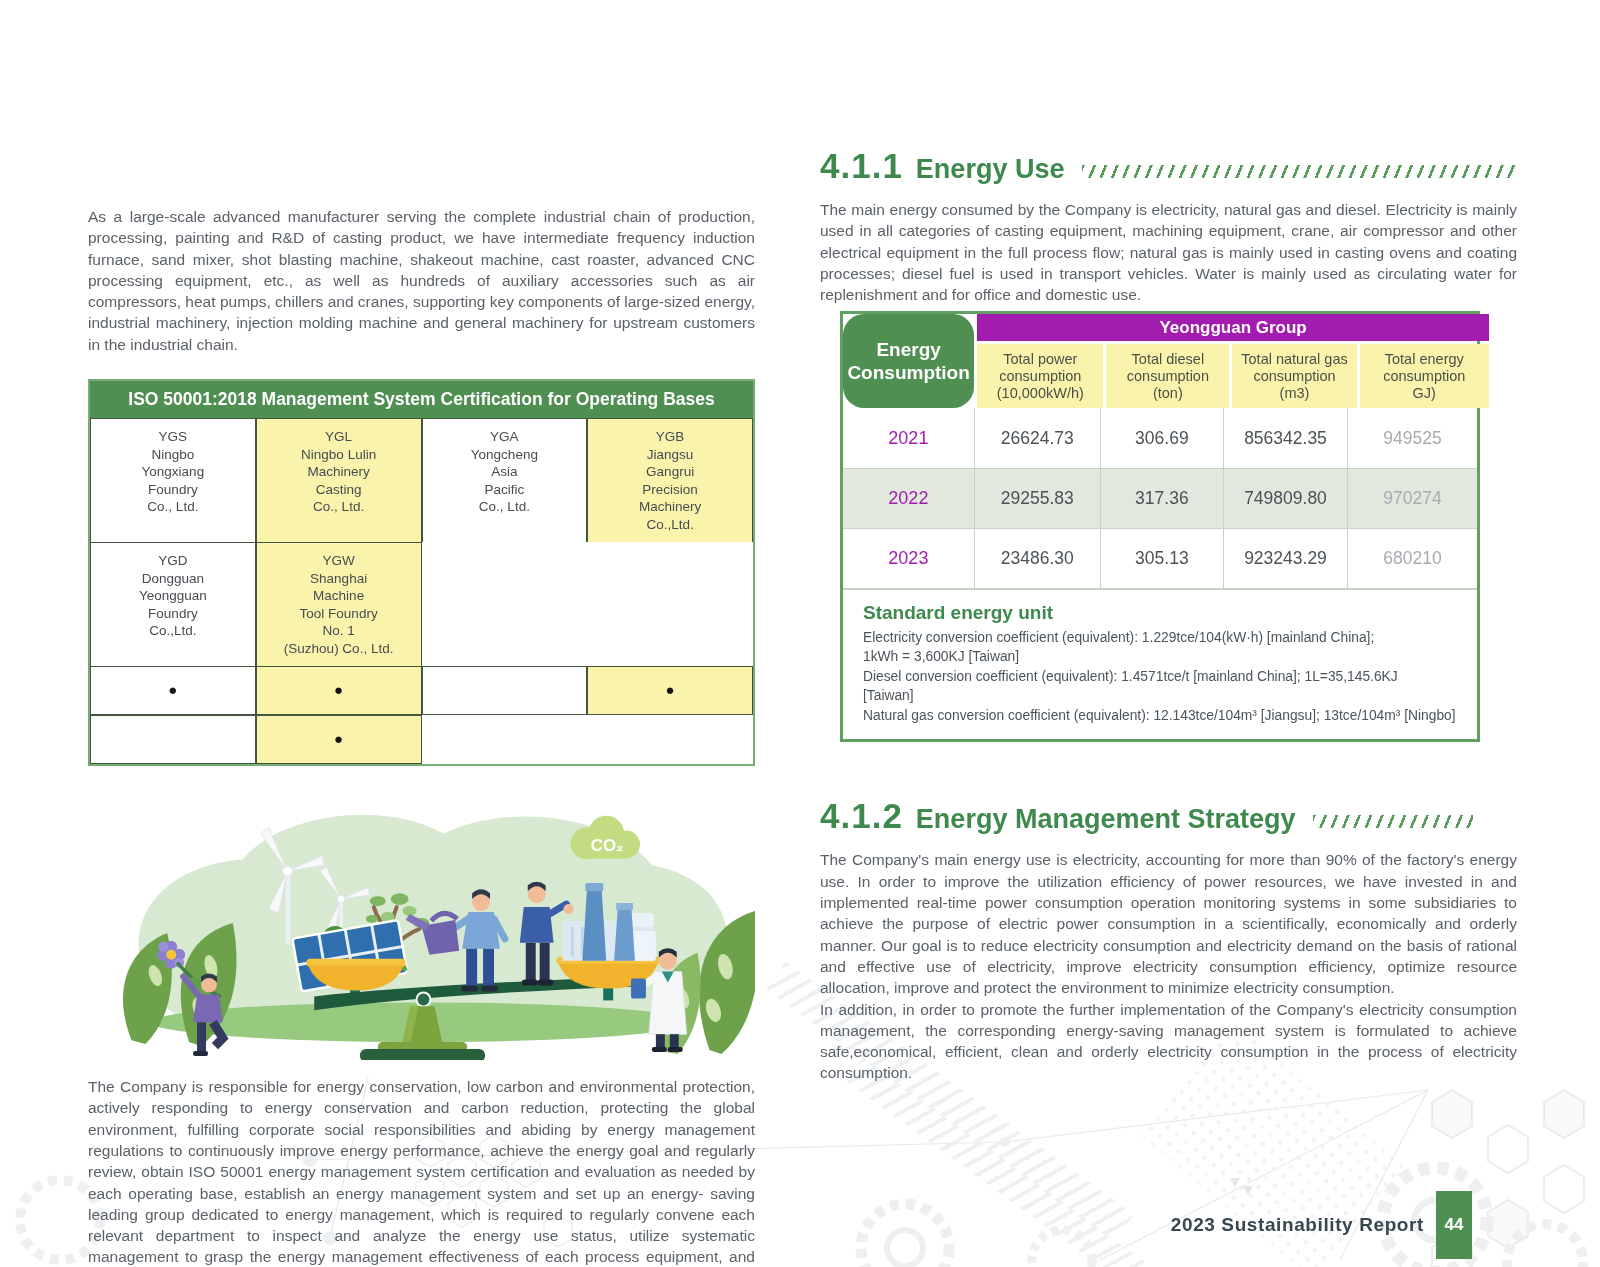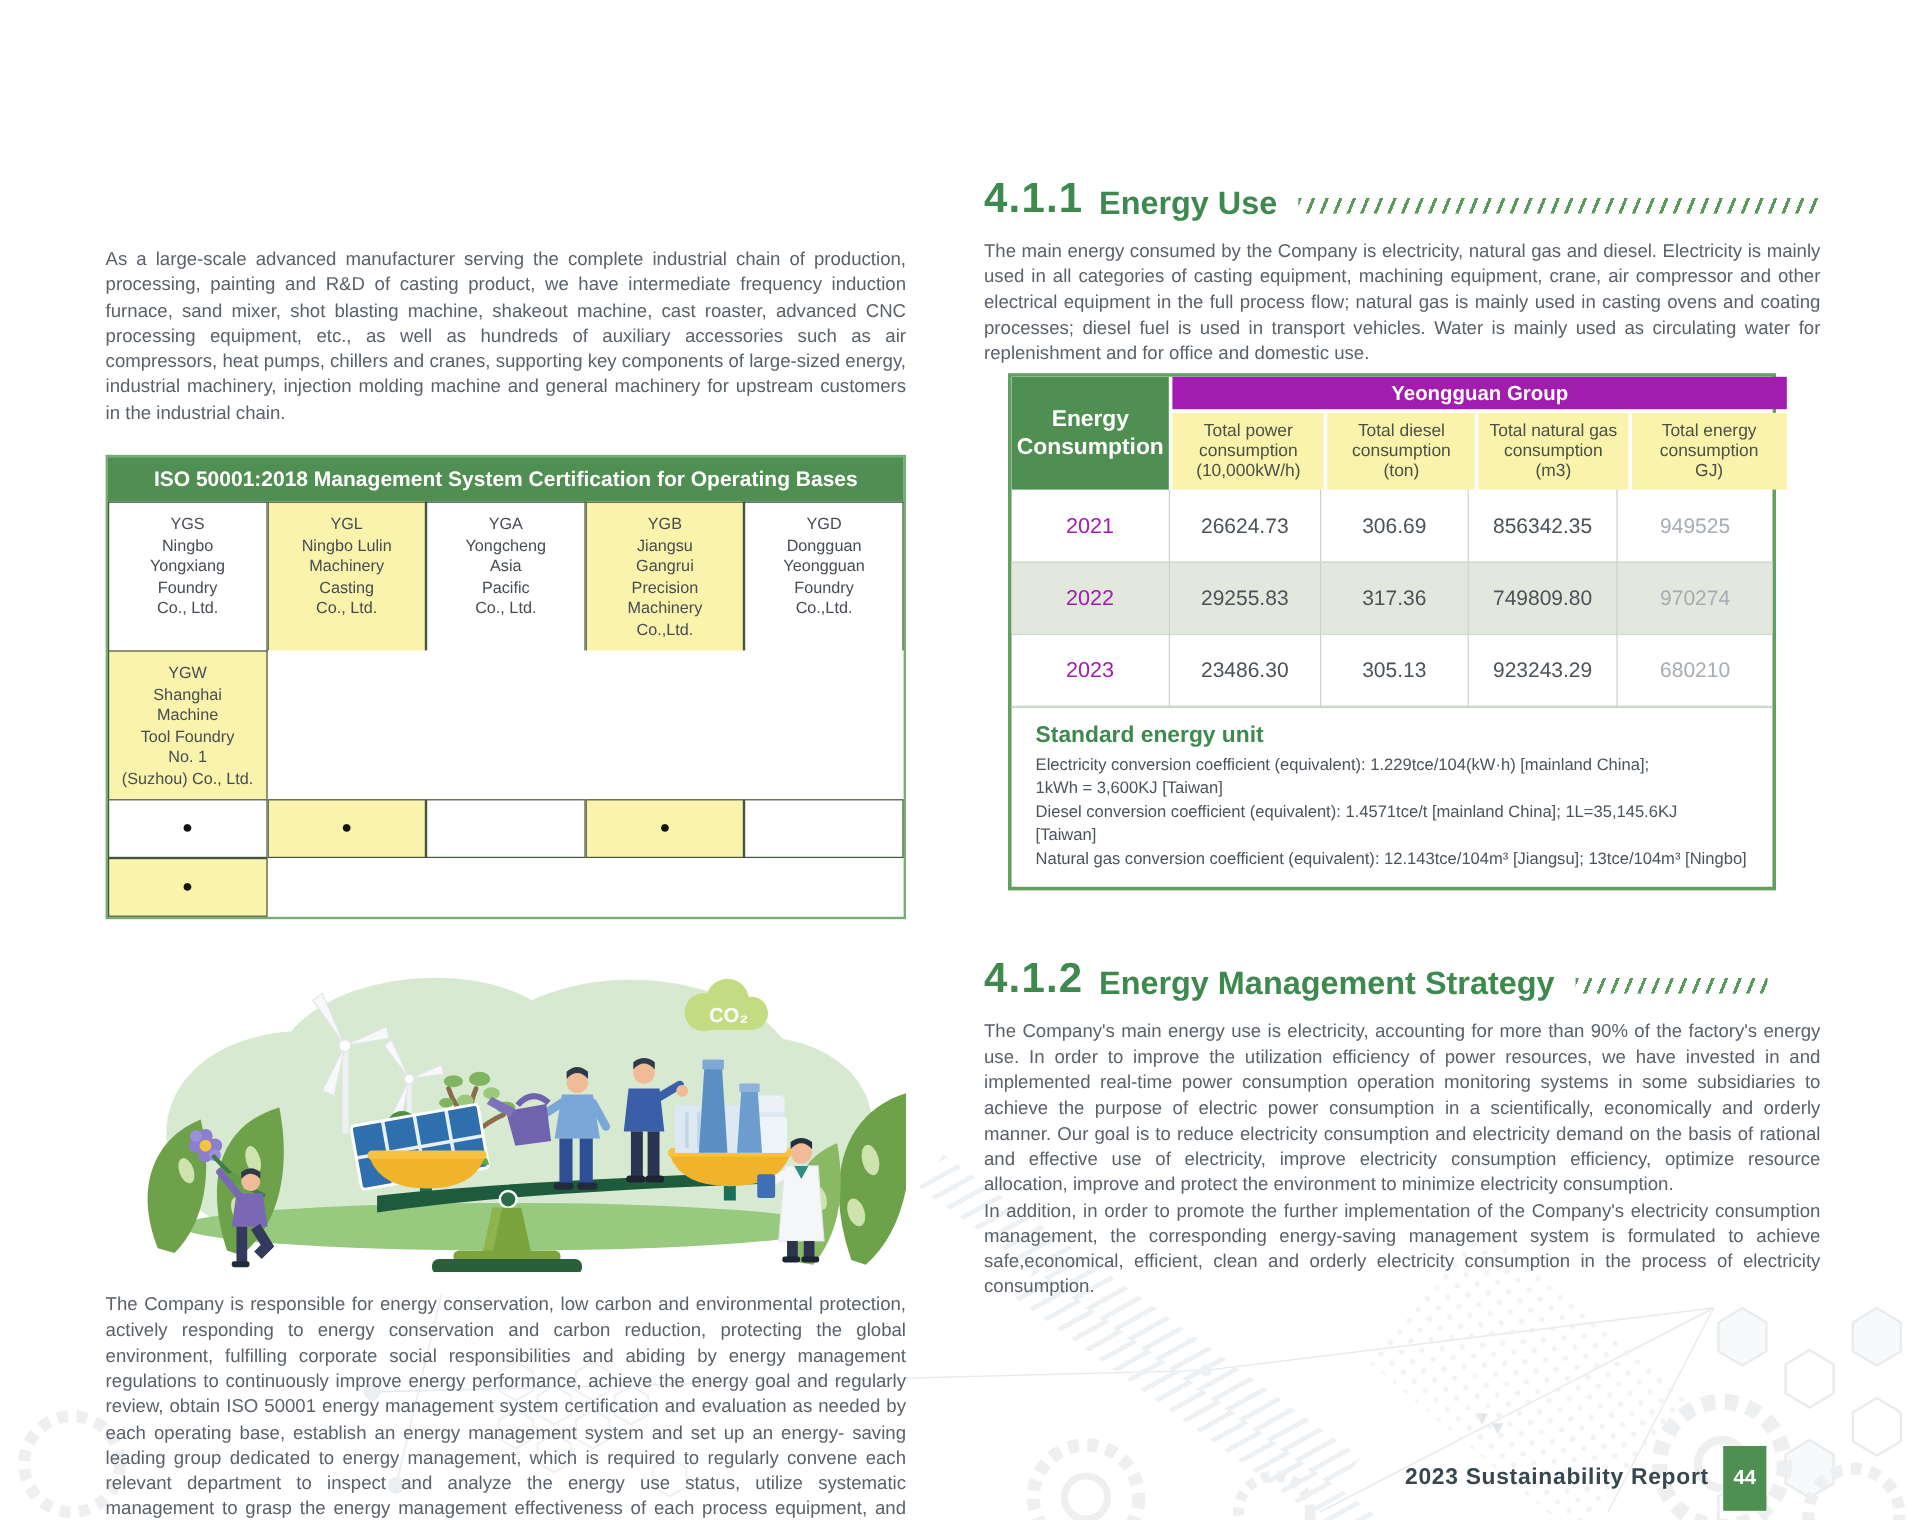--- a/index.html
+++ b/index.html
@@ -17,35 +17,35 @@
   .section-heading { display:flex; align-items:flex-end; }
   .sec-num   { font-size:35px; font-weight:600; color:#3e8a4e; letter-spacing:1px; line-height:1; }
   .sec-title { font-size:27px; font-weight:700; color:#3e8a4e; margin-left:13px; line-height:1.05; }
   .hatch { flex:1; height:13px; margin-left:18px; margin-bottom:5px;
            background:repeating-linear-gradient(112deg,#579a5c 0 2.6px,transparent 2.6px 10.5px); }
 
   
   .iso-table { margin-top:24px; border:2px solid #74ae74; }
   .iso-title { background:#4f8f51; color:#fff; font-size:17.5px; font-weight:700;
                text-align:center; padding:8px 4px; }
-  .iso-grid  { display:grid; grid-template-columns:repeat(5,1fr); }
+  .iso-grid  { display:grid; grid-template-columns:repeat(4,1fr); }
   .iso-cell  { border:1px solid #44553f; border-bottom:none; padding:9px 2px; min-height:120px;
                font-size:13.5px; line-height:17.5px; color:#474c52; text-align:center; white-space:pre-line; }
   .iso-mark  { border:1px solid #44553f; padding:14px 0 16px; font-size:15px; text-align:center; color:#141414; min-height:25px;}
   .iso-cell:nth-child(even), .iso-mark:nth-child(even) { background:#faf3ac; }
 
   
   .illustration { margin-top:6px; width:667px; height:288px; }
 
   
   .energy-wrap { margin-top:6px; margin-left:20px; width:640px; border:3px solid #61a061; background:#fff; }
   .energy-head { display:grid; grid-template-columns:20.7% 19.9% 19.4% 19.6% 20.4%;
                  grid-template-rows:27px 64px; gap:3px; background:#fff; }
   .eh-label  { grid-row:1/3; background:#4f8f51; color:#fff; font-size:19px; font-weight:700;
-               display:flex; align-items:center; justify-content:center; text-align:center; white-space:pre-line; line-height:23px;}
+               display:flex; align-items:center; justify-content:center; text-align:center; white-space:pre-line; line-height:23px;border-radius:21px;}
   .eh-group  { grid-column:2/6; background:#a21caf; color:#fff; font-size:17px; font-weight:700;
                display:flex; align-items:center; justify-content:center; }
   .eh-col    { background:#faf3ac; color:#4a5046; font-size:14.5px; line-height:17px;
                display:flex; align-items:center; justify-content:center; text-align:center; white-space:pre-line; }
   .energy-rows { width:100%; border-collapse:collapse; table-layout:fixed; }
   .energy-rows col:nth-child(1){width:20.7%;} .energy-rows col:nth-child(2){width:19.9%;}
   .energy-rows col:nth-child(3){width:19.4%;} .energy-rows col:nth-child(4){width:19.6%;}
   .energy-rows col:nth-child(5){width:20.4%;}
   .energy-rows td { height:60px; text-align:center; vertical-align:middle;
                     border:1px solid #c6d4c6; font-size:17.5px; color:#4b5257; }
@@ -53,21 +53,21 @@
   .energy-rows td:last-child  { color:#a6acb1; border-right:none; }
   .energy-rows tr:first-child td { border-top:none; }
   .energy-rows tr.shaded td { background:#e2e8de; }
   .notes { border-top:1px solid #c6d4c6; padding:12px 20px 14px; }
   .notes-title { color:#3e8a4e; font-size:19px; font-weight:700; margin-bottom:4px; }
   .note-line { font-size:13.8px; line-height:19.5px; color:#4b545c; }
 
   
   .footer { position:absolute; right:128px; bottom:8px; display:flex; align-items:center; }
   .footer-title { font-size:19px; font-weight:700; color:#37474f; letter-spacing:0.6px; margin-right:12px; }
-  .page-badge { width:36px; height:54px; background:#4e8f52; color:#fff; font-size:17px; font-weight:700;
+  .page-badge { width:36px; height:68px; background:#4e8f52; color:#fff; font-size:17px; font-weight:700;
                 display:flex; align-items:center; justify-content:center; }
 
   
   .decor { position:absolute; left:0; top:1070px; width:1600px; height:197px; pointer-events:none; }
   .hatch-band { position:absolute; pointer-events:none;
                 background:repeating-linear-gradient(115deg,#eef1f3 0 4px,transparent 4px 13px); }
   .dot-band { position:absolute; pointer-events:none; opacity:.8;
               background-image:radial-gradient(#edf0f2 2px, transparent 2.6px); background-size:12px 12px;
               transform:rotate(40deg); }
 </style>

